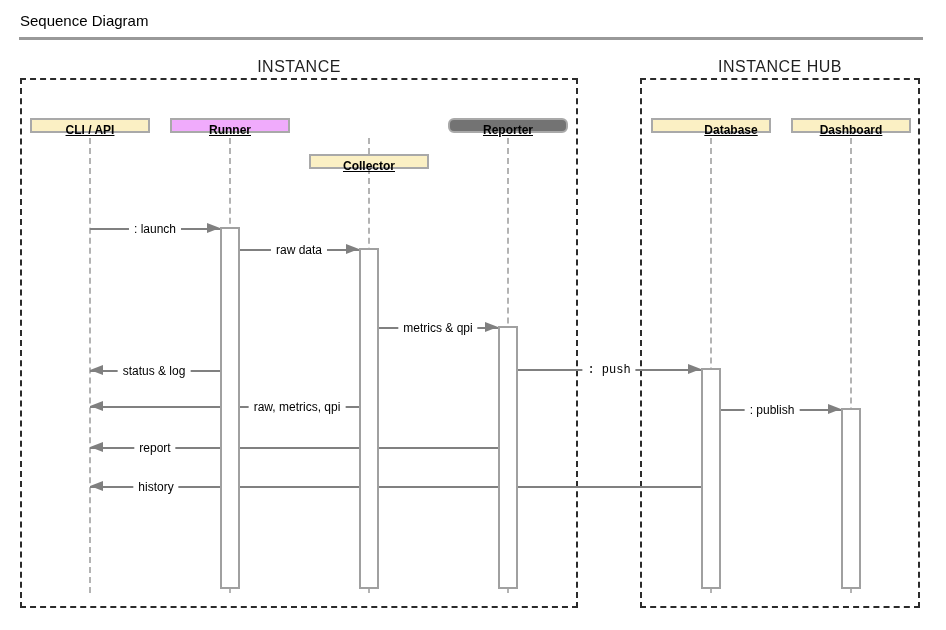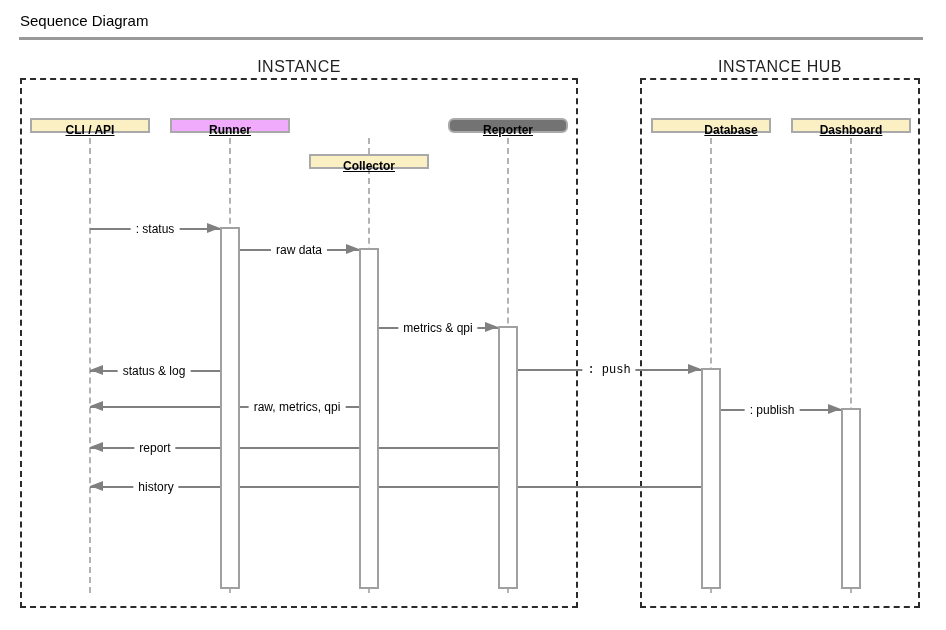--- a/index.html
+++ b/index.html
@@ -41,21 +41,21 @@
     <div class="abs lifeline" style="left: 368px; top: 138px; height: 455px; border-left-color: rgb(179, 179, 179);"></div>
     <div class="abs participant-box" style="left: 309px; top: 118px; background: rgb(251, 240, 196); border-color: rgb(169, 169, 169); margin-top: 36px;"><span class="participant-label">Collector</span></div>
     <div class="abs lifeline" style="left: 507px; top: 138px; height: 455px; border-left-color: rgb(179, 179, 179);"></div>
     <div class="abs participant-box" style="left: 448px; top: 118px; background: #737373; border-color: rgb(169, 169, 169); border-radius: 6px;"><span class="participant-label">Reporter</span></div>
     <div class="abs lifeline" style="left: 710px; top: 138px; height: 455px; border-left-color: rgb(179, 179, 179);"></div>
     <div class="abs participant-box" style="left: 651px; top: 118px; background: rgb(251, 240, 196); border-color: rgb(169, 169, 169); padding-left: 40px;"><span class="participant-label">Database</span></div>
     <div class="abs lifeline" style="left: 850px; top: 138px; height: 455px; border-left-color: rgb(179, 179, 179);"></div>
     <div class="abs participant-box" style="left: 791px; top: 118px; background: rgb(251, 240, 196); border-color: rgb(169, 169, 169);"><span class="participant-label">Dashboard</span></div>
     <div class="abs msg-line" style="left: 90px; top: 228px; width: 130px; background: rgb(128, 128, 128);"></div>
     <div class="abs arrow-head" style="top: 223px; border-top: 5px solid transparent; border-bottom: 5px solid transparent; border-left: 13px solid rgb(128, 128, 128); left: 207px;"></div>
-    <div class="abs msg-label" style="left: 155px; top: 229px;">: status</div>
+    <div class="abs msg-label" style="left: 155px; top: 229px;">: launch</div>
     <div class="abs msg-line" style="left: 240px; top: 249px; width: 119px; background: rgb(128, 128, 128);"></div>
     <div class="abs arrow-head" style="top: 244px; border-top: 5px solid transparent; border-bottom: 5px solid transparent; border-left: 13px solid rgb(128, 128, 128); left: 346px;"></div>
     <div class="abs msg-label" style="left: 299px; top: 250px;">raw data</div>
     <div class="abs msg-line" style="left: 379px; top: 327px; width: 119px; background: rgb(128, 128, 128);"></div>
     <div class="abs arrow-head" style="top: 322px; border-top: 5px solid transparent; border-bottom: 5px solid transparent; border-left: 13px solid rgb(128, 128, 128); left: 485px;"></div>
     <div class="abs msg-label" style="left: 438px; top: 328px;">metrics &amp; qpi</div>
     <div class="abs msg-line" style="left: 518px; top: 369px; width: 183px; background: rgb(128, 128, 128);"></div>
     <div class="abs arrow-head" style="top: 364px; border-top: 5px solid transparent; border-bottom: 5px solid transparent; border-left: 13px solid rgb(128, 128, 128); left: 688px;"></div>
     <div class="abs msg-label" style="left: 609px; top: 370px; font-family: Liberation Mono, monospace;">: push</div>
     <div class="abs msg-line" style="left: 90px; top: 370px; width: 130px; background: rgb(128, 128, 128);"></div>

